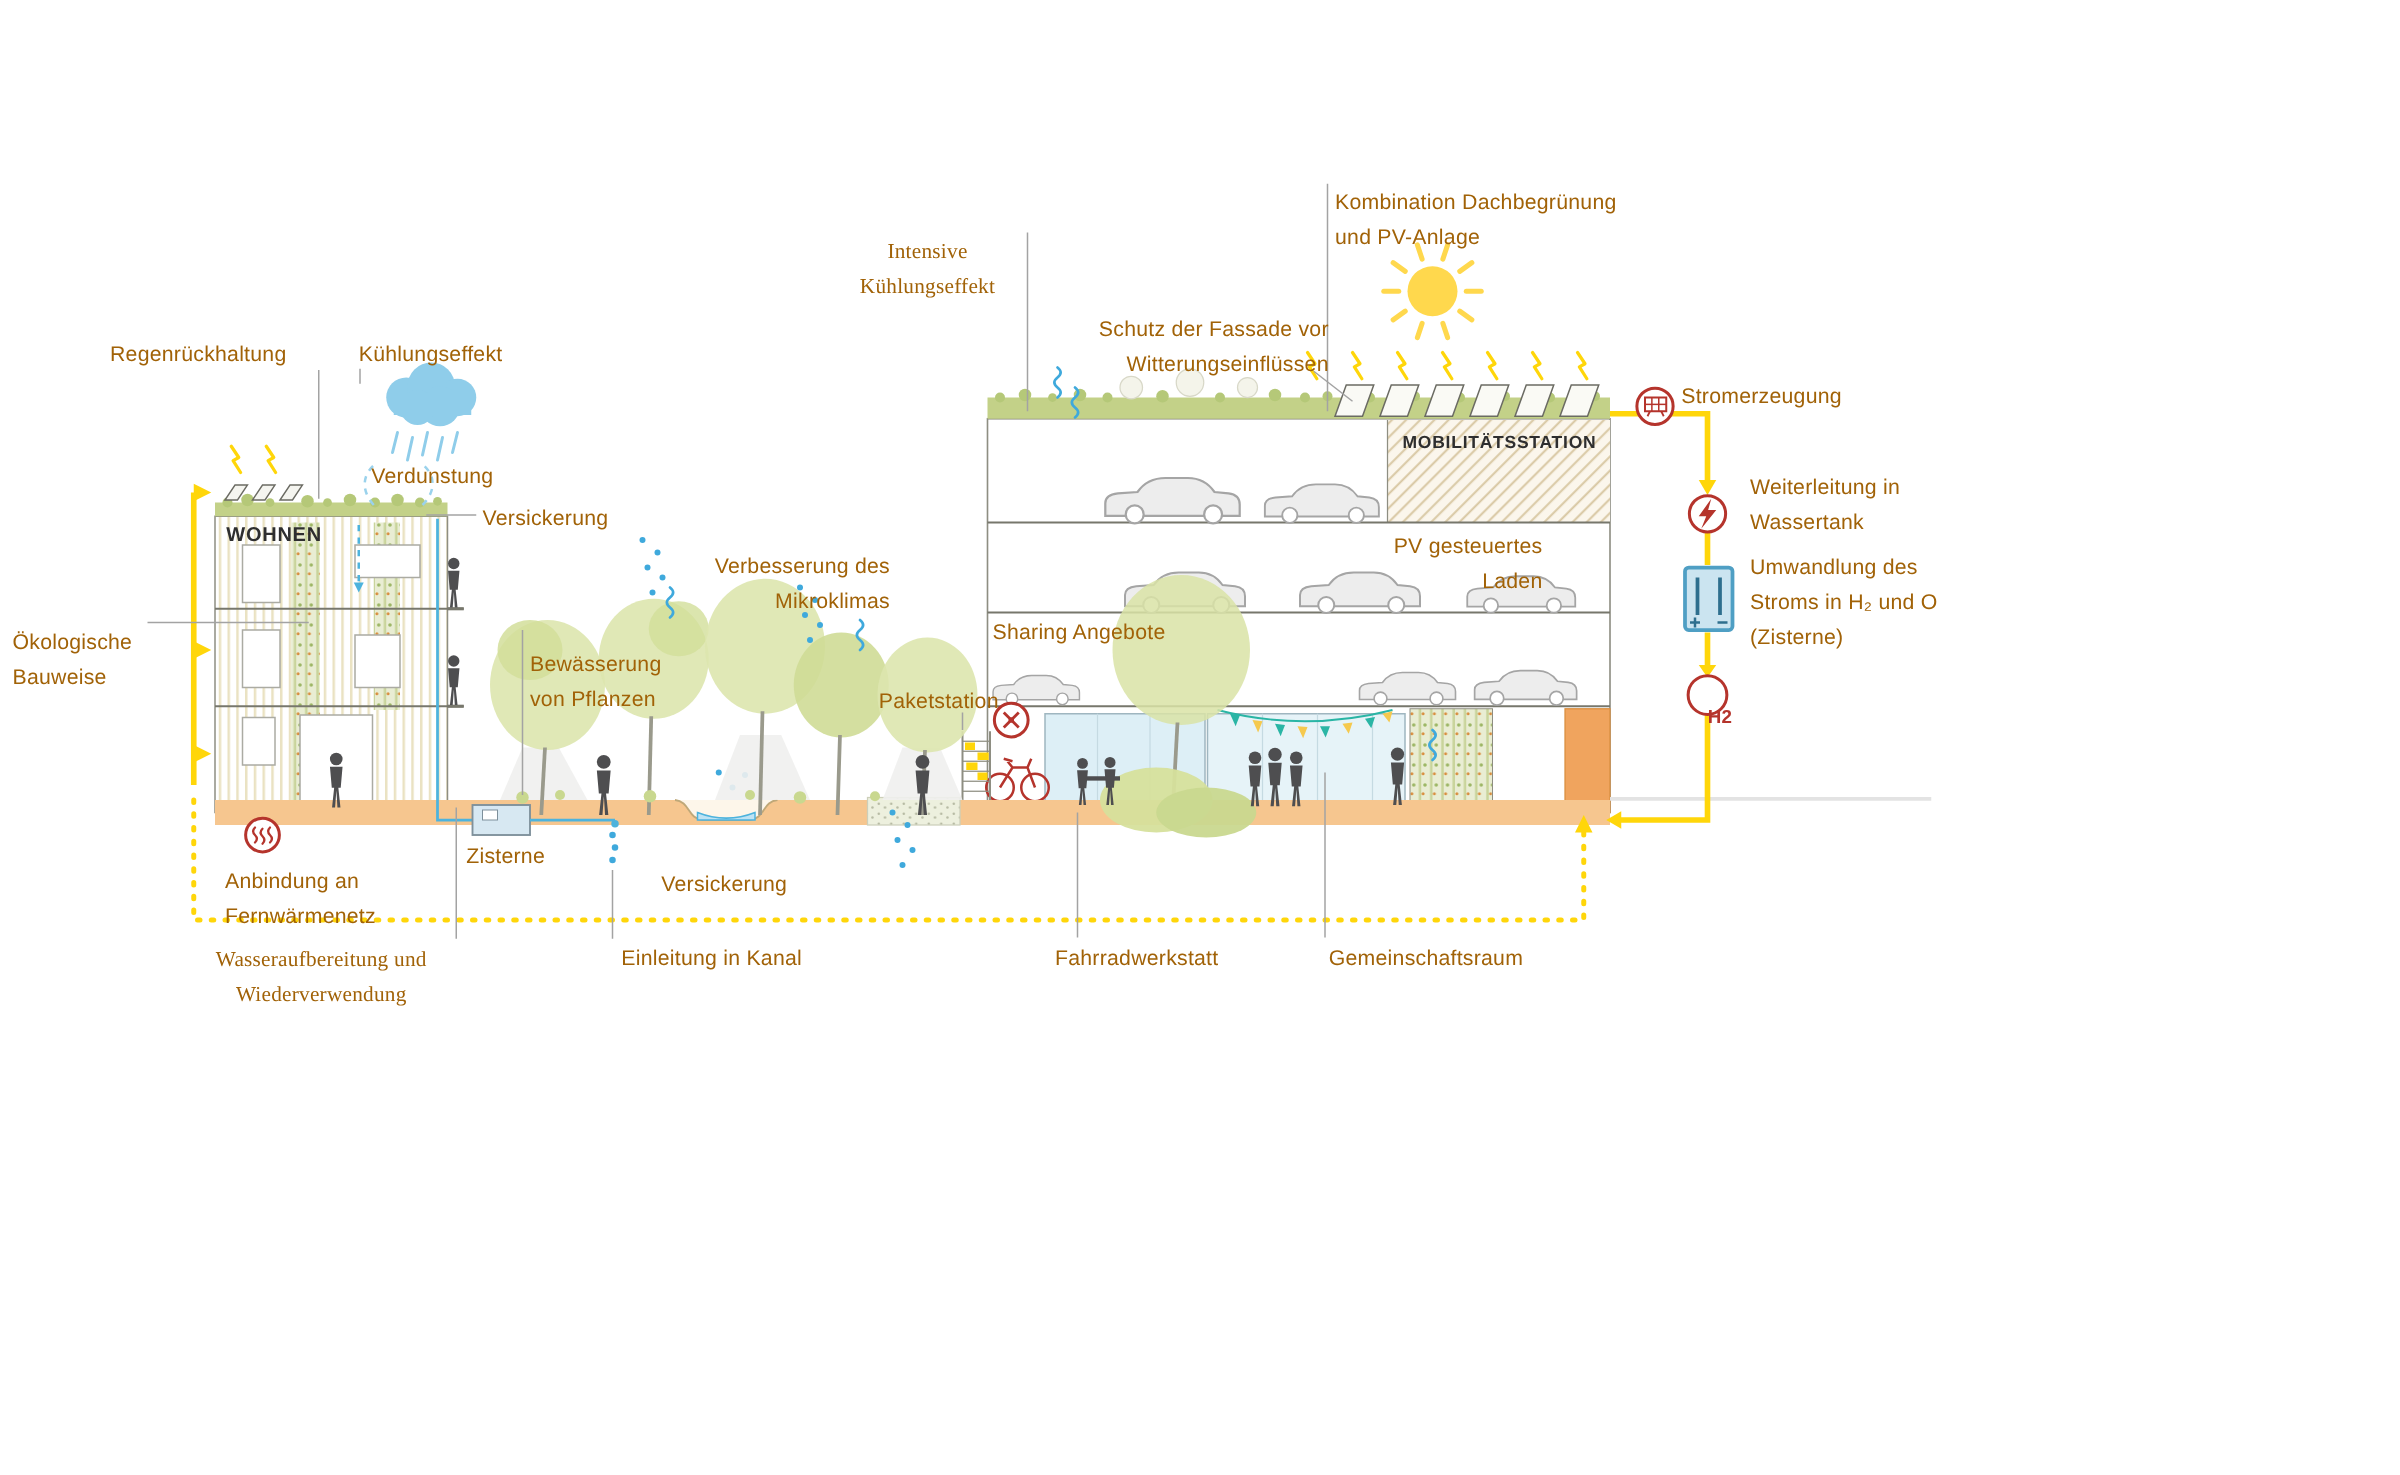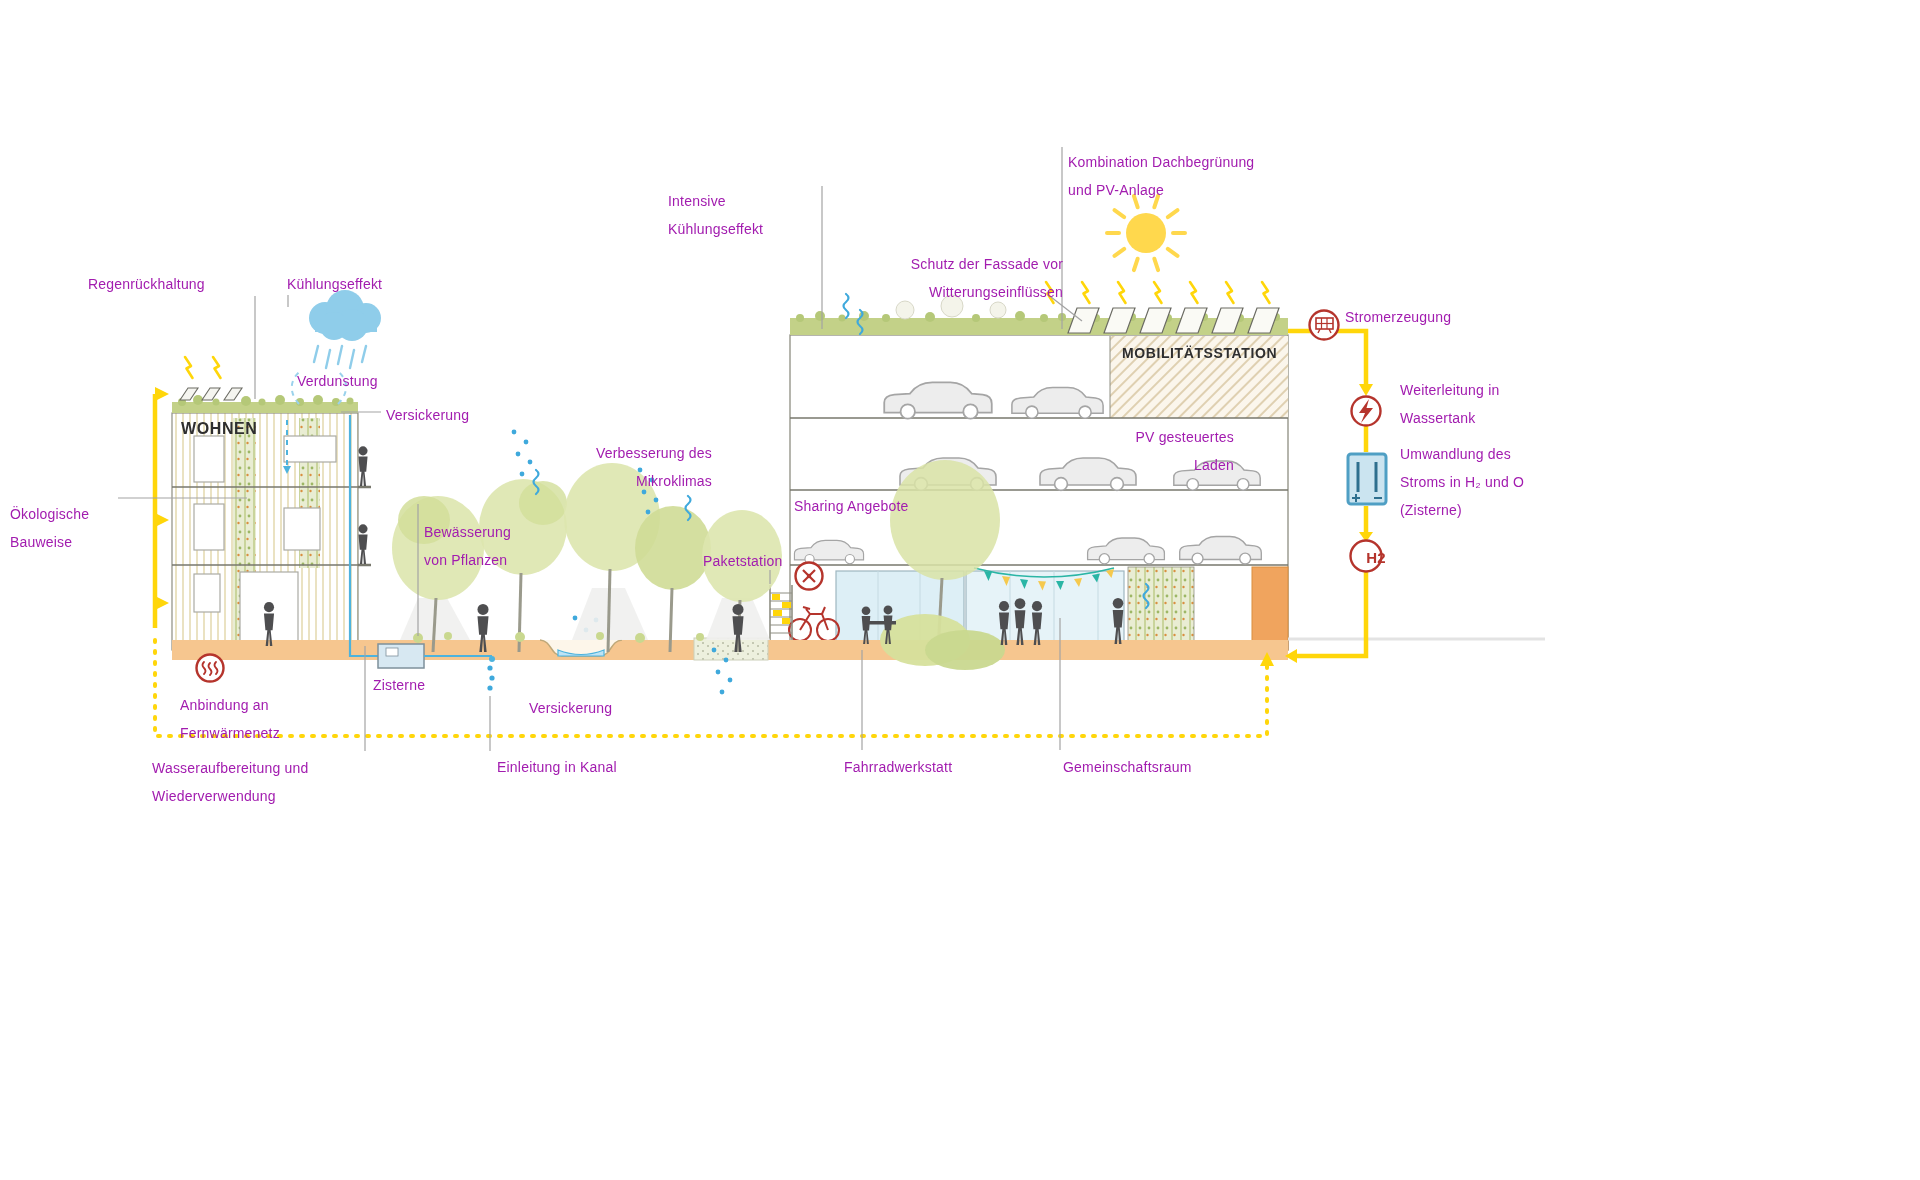--- a/index.html
+++ b/index.html
@@ -1,25 +1,25 @@
 <!DOCTYPE html>
 <html><head>
 <meta charset="utf-8">
 <style>
   html,body { margin:0; padding:0; background:#ffffff; }
   .canvas {
     position:relative; width:1920px; height:1180px; background:#ffffff;
     font-family:"Liberation Sans", sans-serif; overflow:hidden;
   }
   svg.scene { position:absolute; left:0; top:0; }
-  .lbl { position:absolute; color:#a21caf; font-size:14px; line-height:28px;
+  .lbl { position:absolute; color:#a16207; font-size:17px; line-height:28px;
          font-weight:300; letter-spacing:.2px; }
   .lbl div, .lbl span { white-space:nowrap; }
   .center { text-align:right; }
-  .right  { text-align:left; }
+  .right  { text-align:center;font-family:Liberation Serif, serif; }
   .bname  { color:#2E2E2F; font-weight:600; letter-spacing:.6px; }
   .wohnen { font-size:16px; }
   .mobil  { font-size:14px; }
   .h2badge{ color:#B5342C; font-weight:700; font-size:15px; line-height:20px; text-align:center; }
 </style>
 </head>
 <body>
 
 <div class="canvas">
 
@@ -455,15 +455,15 @@
 <div class="lbl" style="left:1345px;top:303px"><span>Stromerzeugung</span></div>
 <div class="lbl" style="left:1400px;top:376px">
   <div>Weiterleitung in</div>
   <div>Wassertank</div>
 </div>
 <div class="lbl" style="left:1400px;top:440px">
   <div>Umwandlung des</div>
   <div>Stroms in H₂ und O</div>
   <div>(Zisterne)</div>
 </div>
-<div class="lbl h2badge" style="left:1350px;top:548px;width:52px"><span>H2</span></div>
+<div class="lbl h2badge" style="left:1350px;top:564px;width:52px"><span>H2</span></div>
 
 </div>
 
 </body></html>

